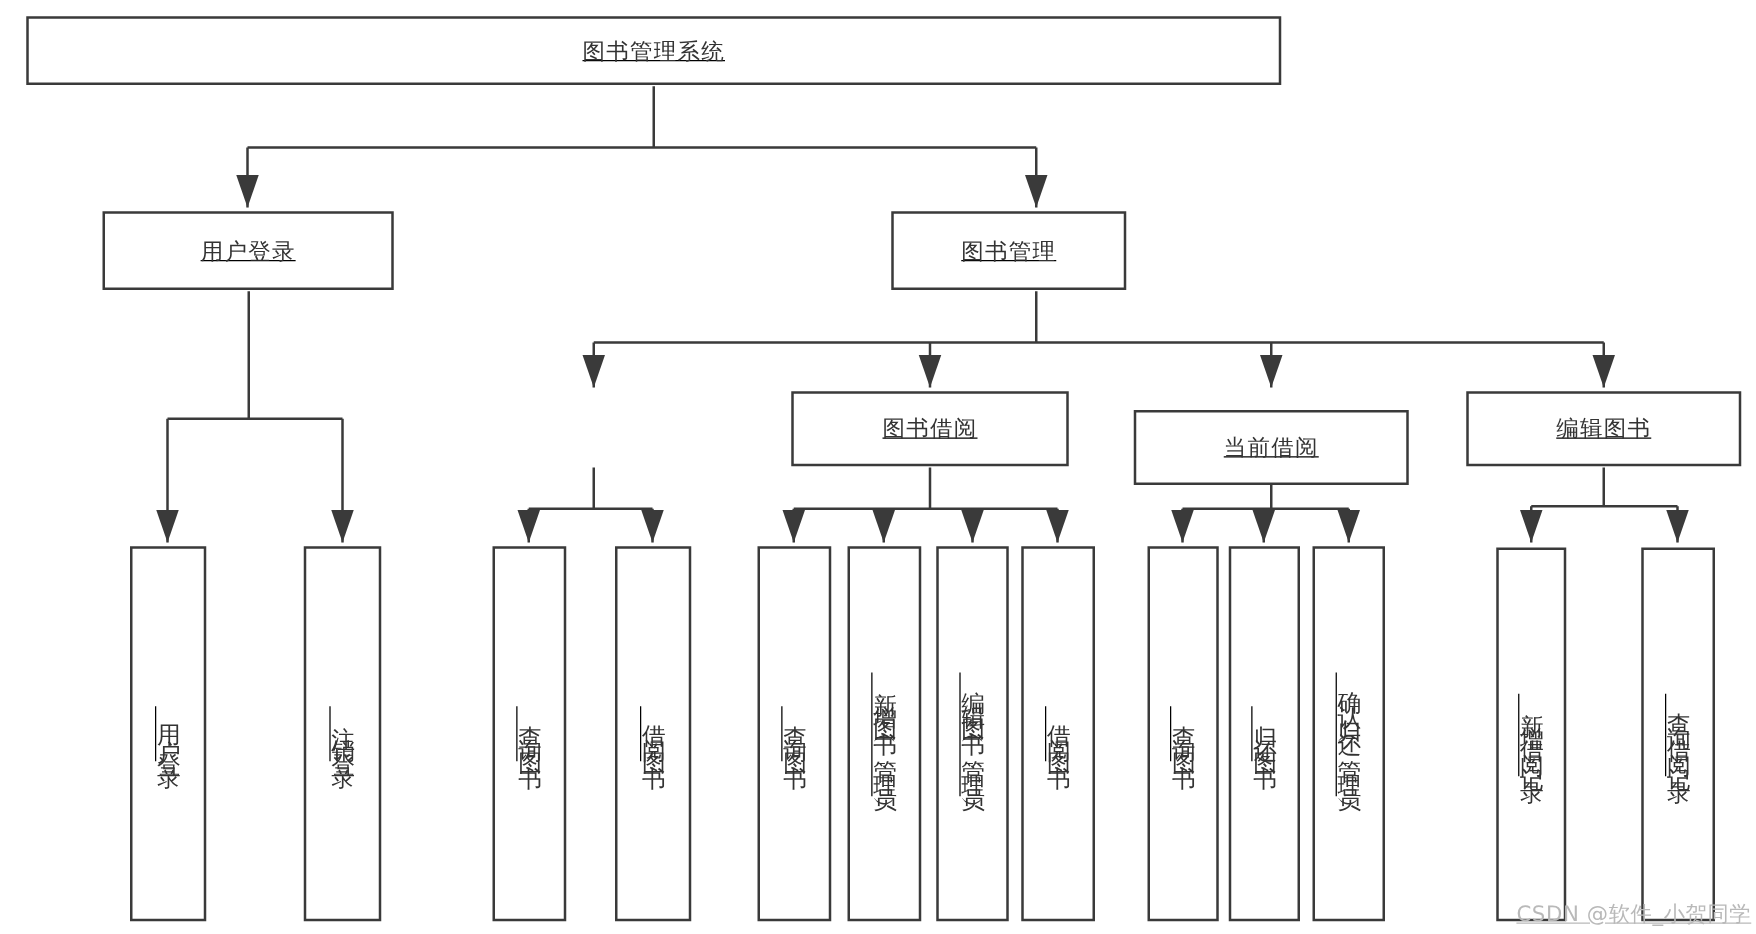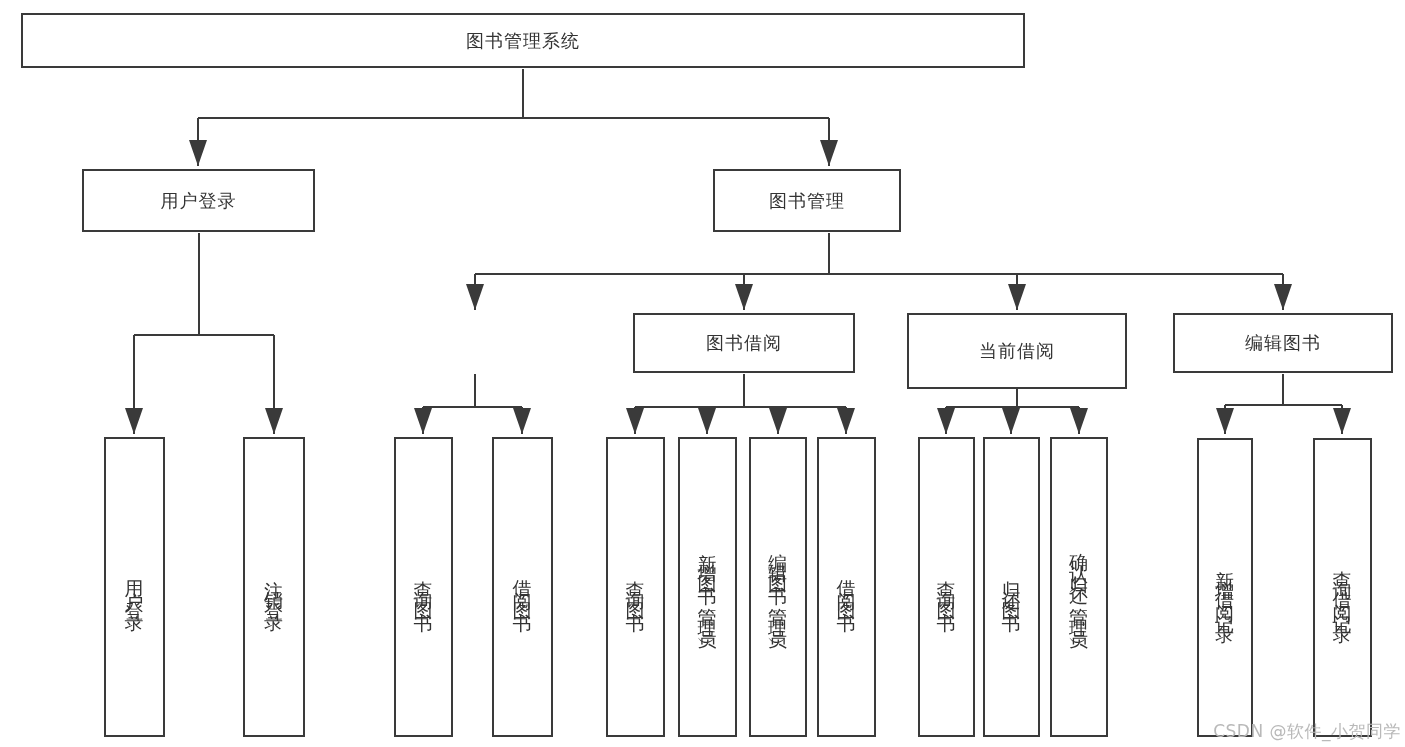--- a/index.html
+++ b/index.html
@@ -25,20 +25,21 @@
   }
   .node {
     position: absolute;
     box-sizing: border-box;
     background: #ffffff;
     border: 2px solid #3a3a3a;
     display: flex;
     align-items: center;
     justify-content: center;
     z-index: 2;
+    text-decoration: underline;
   }
   .htext {
     font-size: 18px;
     color: #333333;
     letter-spacing: 1px;
     white-space: nowrap;
   }
   .vtext {
     writing-mode: vertical-rl;
     text-orientation: mixed;
@@ -52,20 +53,21 @@
   }
   .watermark {
     position: absolute;
     right: 4px;
     bottom: 4px;
     font-size: 17px;
     color: #b9b9b9;
     letter-spacing: 0.5px;
     z-index: 3;
     white-space: nowrap;
+    text-decoration: underline;
   }
 </style>
 </head>
 <body>
 
 <div class="canvas">
 
   <svg class="connectors" width="1405" height="747" viewBox="0 0 1405 747" xmlns="http://www.w3.org/2000/svg">
     <defs>
       <marker id="arr" viewBox="0 0 28 20" refX="27" refY="10" markerWidth="28" markerHeight="20" markerUnits="userSpaceOnUse" orient="auto">
@@ -116,21 +118,21 @@
   <div class="node" style="left:82px; top:169px; width:233px; height:63px">
     <span class="htext">用户登录</span>
   </div>
   <div class="node" style="left:713px; top:169px; width:188px; height:63px">
     <span class="htext">图书管理</span>
   </div>
 
   <div class="node" style="left:633px; top:313px; width:222px; height:60px">
     <span class="htext">图书借阅</span>
   </div>
-  <div class="node" style="left:907px; top:313px; width:220px; height:76px">
+  <div class="node" style="left:907px; top:328px; width:220px; height:60px">
     <span class="htext">当前借阅</span>
   </div>
   <div class="node" style="left:1173px; top:313px; width:220px; height:60px">
     <span class="htext">编辑图书</span>
   </div>
 
   <div class="node leaf" style="left:104px; top:437px; width:61px; height:300px">
     <span class="vtext">用户登录</span>
   </div>
   <div class="node leaf" style="left:243px; top:437px; width:62px; height:300px">

